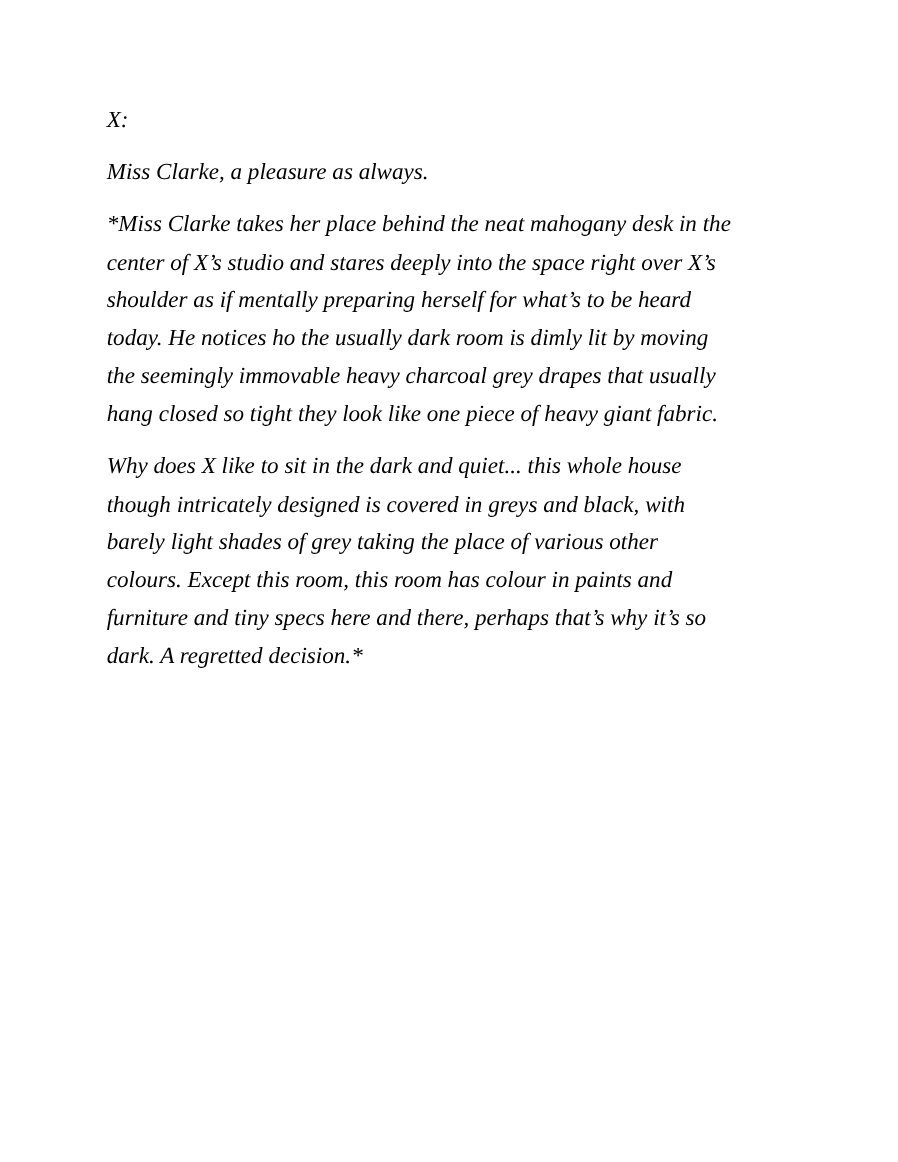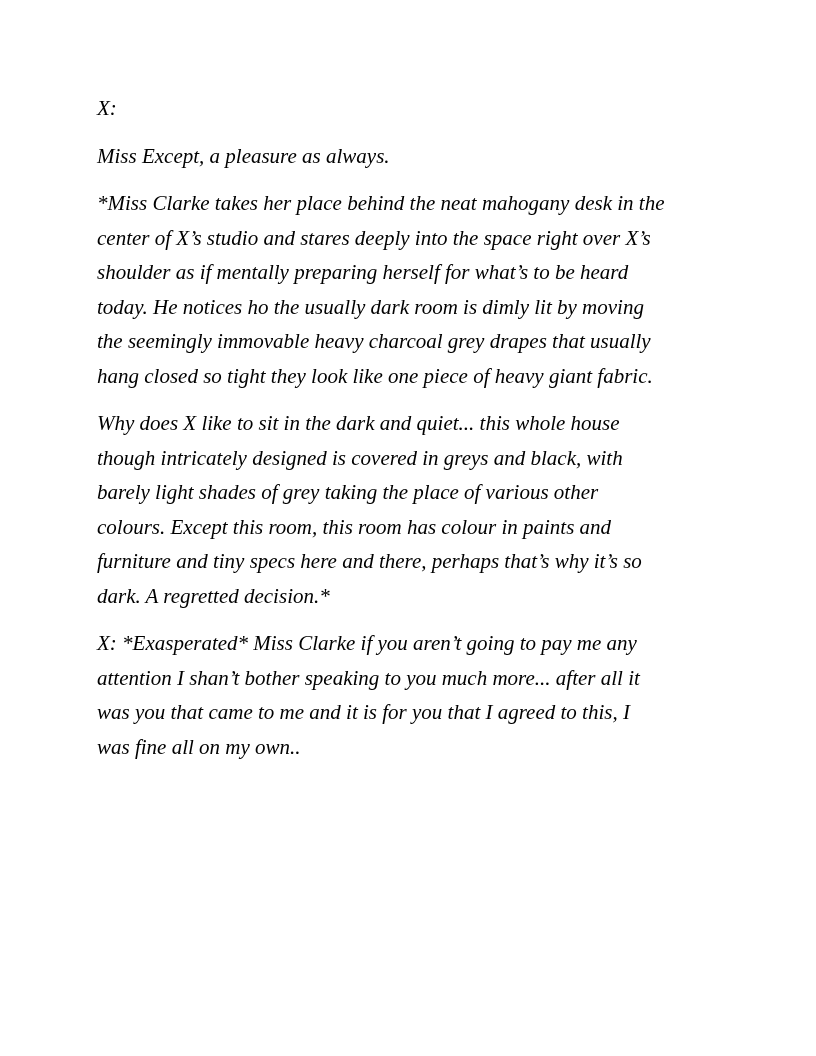--- a/index.html
+++ b/index.html
@@ -27,31 +27,27 @@
     margin: 0 0 13px 0;
     white-space: pre-line; 
   }
 </style>
 </head>
 <body>
 
 <div class="page">
   <div class="doc-body">
     <p>X:</p>
-    <p>Miss Except, a pleasure as always.</p>
+    <p>Miss Clarke, a pleasure as always.</p>
     <p>*Miss Clarke takes her place behind the neat mahogany desk in the
 center of X’s studio and stares deeply into the space right over X’s
 shoulder as if mentally preparing herself for what’s to be heard
 today. He notices ho the usually dark room is dimly lit by moving
 the seemingly immovable heavy charcoal grey drapes that usually
 hang closed so tight they look like one piece of heavy giant fabric.</p>
     <p>Why does X like to sit in the dark and quiet... this whole house
 though intricately designed is covered in greys and black, with
 barely light shades of grey taking the place of various other
 colours. Except this room, this room has colour in paints and
 furniture and tiny specs here and there, perhaps that’s why it’s so
 dark. A regretted decision.*</p>
-    <p>X: *Exasperated* Miss Clarke if you aren’t going to pay me any
-attention I shan’t bother speaking to you much more... after all it
-was you that came to me and it is for you that I agreed to this, I
-was fine all on my own..</p>
   </div>
 </div>
 
 </body></html>

